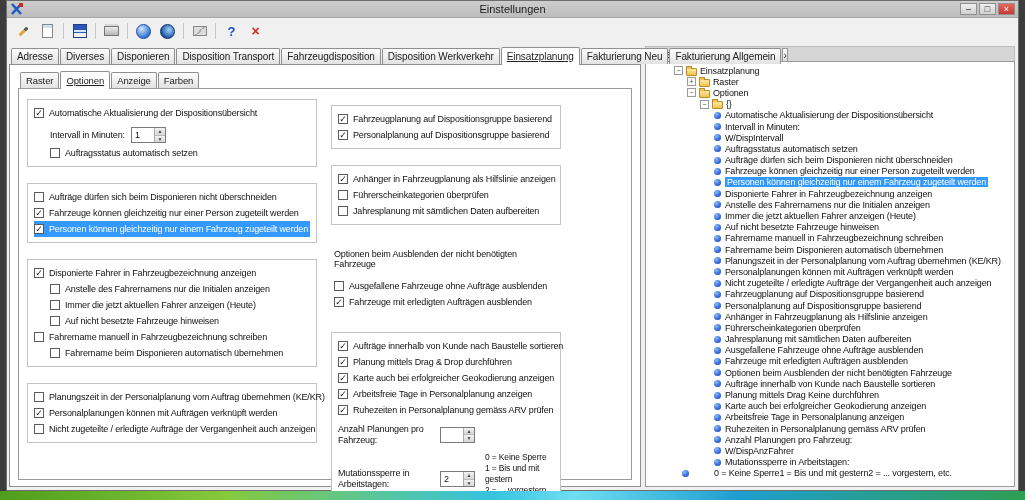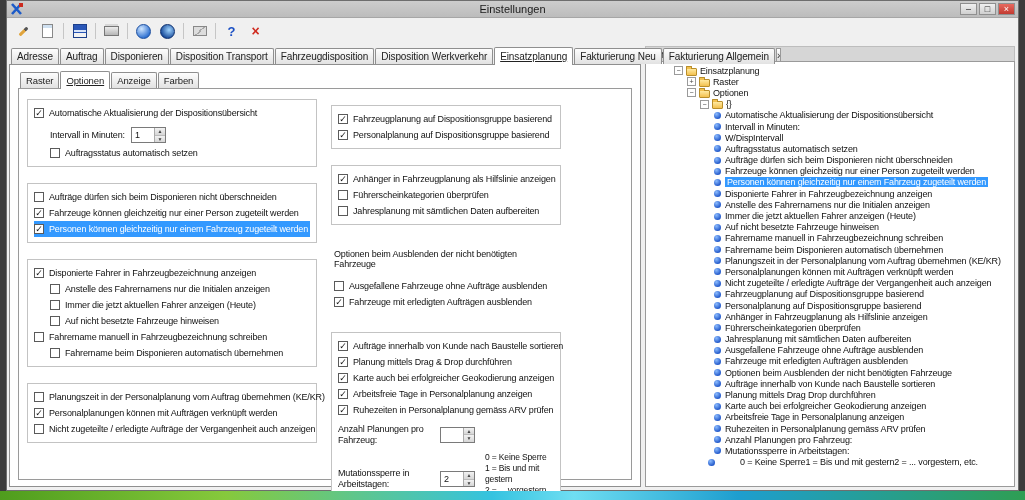--- a/index.html
+++ b/index.html
@@ -140,21 +140,21 @@
       <div class="tbtn help-icon"></div>
       <div class="tbtn exit-icon"></div>
     </div>
 
   <div class="main">
 
     <div class="left-pane">
       <div class="tabrow">
         <span class="tabs-inner" id="main-tabs">
             <span class="tab">Adresse</span>
-            <span class="tab">Auftrag</span>
+            <span class="tab">Diverses</span>
             <span class="tab">Disponieren</span>
             <span class="tab">Disposition Transport</span>
             <span class="tab">Fahrzeugdisposition</span>
             <span class="tab">Disposition Werkverkehr</span>
             <span class="tab active">Einsatzplanung</span>
             <span class="tab">Fakturierung Neu</span>
             <span class="tab">Fakturierung Allgemein</span>
           </span>
         <span class="tabarrow">›</span>
       </div>
@@ -448,43 +448,47 @@
           <div class="trow" style="padding-left: 67px;">
             <span class="ticon dot"></span>
             <span class="tlabel">Optionen beim Ausblenden der nicht benötigten Fahrzeuge</span>
           </div>
           <div class="trow" style="padding-left: 67px;">
             <span class="ticon dot"></span>
             <span class="tlabel">Aufträge innerhalb von Kunde nach Baustelle sortieren</span>
           </div>
           <div class="trow" style="padding-left: 67px;">
             <span class="ticon dot"></span>
-            <span class="tlabel">Planung mittels Drag  Drop durchführen</span>
+            <span class="tlabel">Planung mittels Drag  Keine durchführen</span>
           </div>
           <div class="trow" style="padding-left: 67px;">
             <span class="ticon dot"></span>
             <span class="tlabel">Karte auch bei erfolgreicher Geokodierung anzeigen</span>
           </div>
           <div class="trow" style="padding-left: 67px;">
             <span class="ticon dot"></span>
             <span class="tlabel">Arbeitsfreie Tage in Personalplanung anzeigen</span>
           </div>
           <div class="trow" style="padding-left: 67px;">
             <span class="ticon dot"></span>
             <span class="tlabel">Ruhezeiten in Personalplanung gemäss ARV prüfen</span>
           </div>
           <div class="trow" style="padding-left: 67px;">
             <span class="ticon dot"></span>
             <span class="tlabel">Anzahl Planungen pro Fahrzeug:</span>
           </div>
           <div class="trow" style="padding-left: 67px;">
             <span class="ticon dot"></span>
+            <span class="tlabel">W/DispAnzFahrer</span>
+          </div>
+          <div class="trow" style="padding-left: 67px;">
+            <span class="ticon dot"></span>
             <span class="tlabel">Mutationssperre in Arbeitstagen:</span>
           </div>
-          <div class="trow" style="padding-left: 61px; gap: 24px;">
+          <div class="trow" style="padding-left: 35px; gap: 24px;">
             <span class="ticon dot"></span>
             <span class="tlabel">0 = Keine Sperre1 = Bis und mit gestern2 = ... vorgestern, etc.</span>
           </div>
         </div>
     </div>
 
   </div>
 </div>
 
 <div class="statusbar"></div>

